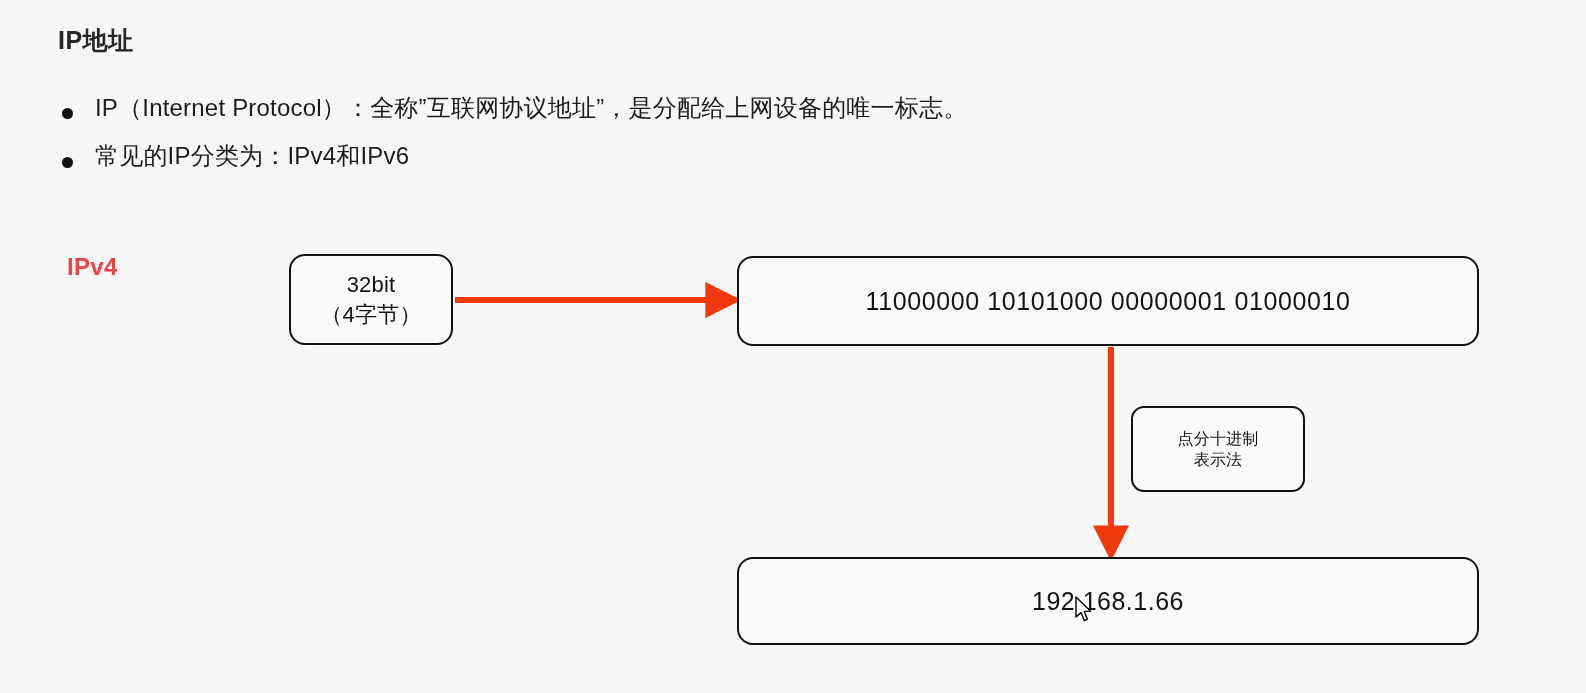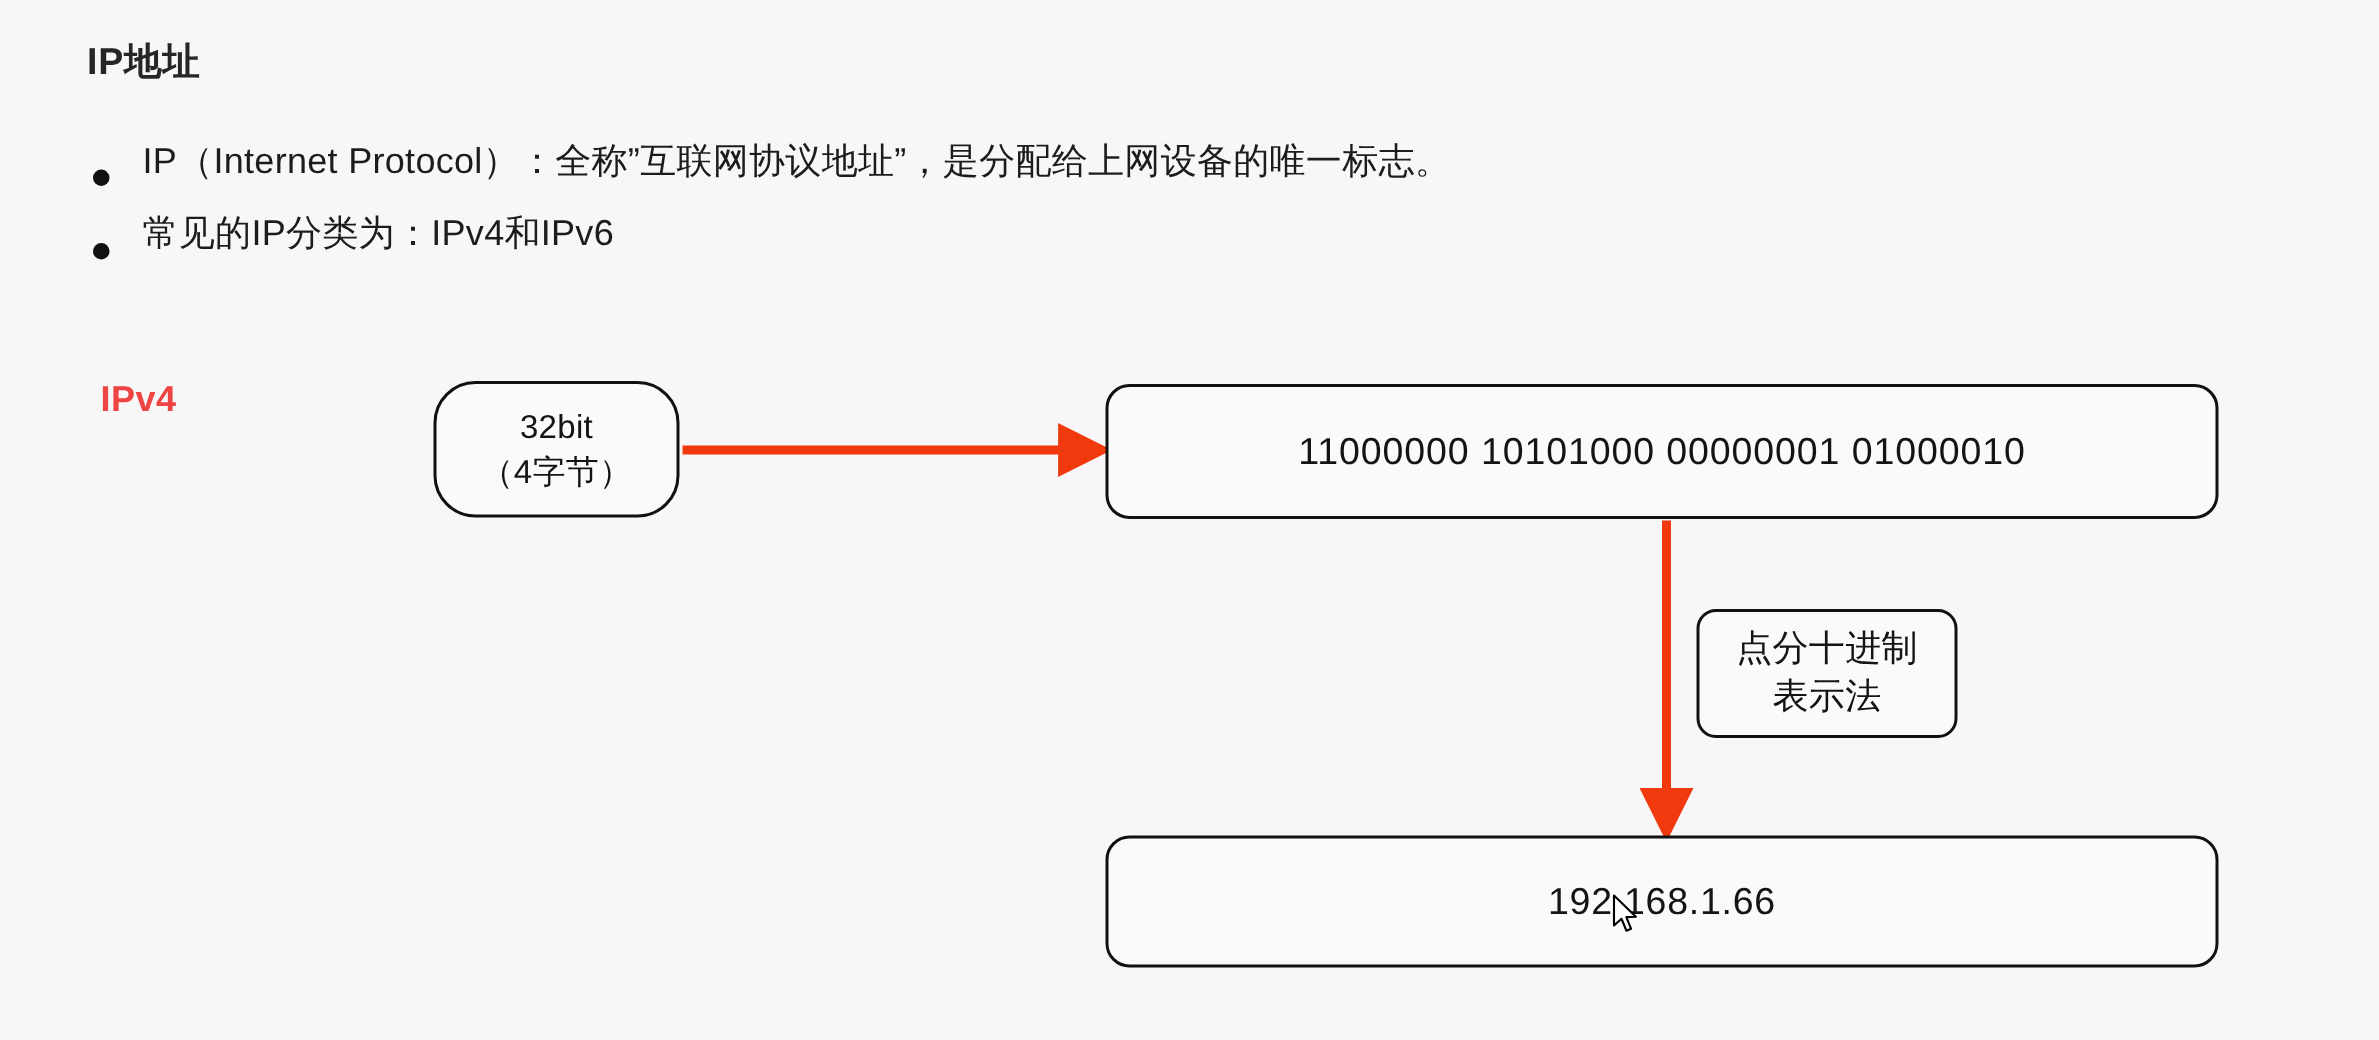--- a/index.html
+++ b/index.html
@@ -36,21 +36,21 @@
 
   
   .bullet-list {
     position: absolute;
     left: 62px;
     top: 92px;
     width: 1450px;
   }
   .bullet-row {
     display: flex;
-    align-items: flex-end;
+    align-items: center;
     margin-bottom: 16px;
     line-height: 1.35;
   }
   .bullet-dot {
     width: 11px;
     height: 11px;
     border-radius: 50%;
     background: #111111;
     flex: 0 0 auto;
     margin-top: 11px;
@@ -92,21 +92,21 @@
     line-height: 1.32;
     letter-spacing: 0.2px;
     white-space: pre-line;
   }
 
   #box-bits {
     left: 289px;
     top: 254px;
     width: 164px;
     height: 91px;
-    border-radius: 28px;
+    border-radius: 16px;
   }
   #box-bits .rbox-text { font-size: 22px; }
 
   #box-binary {
     left: 737px;
     top: 256px;
     width: 742px;
     height: 90px;
     border-radius: 16px;
   }
@@ -116,21 +116,21 @@
     font-family: "Liberation Sans", "DejaVu Sans", sans-serif;
   }
 
   #box-notation {
     left: 1131px;
     top: 406px;
     width: 174px;
     height: 86px;
     border-radius: 13px;
   }
-  #box-notation .rbox-text { font-size: 24px; }
+  #box-notation .rbox-text { font-size: 16px; }
 
   #box-decimal {
     left: 737px;
     top: 557px;
     width: 742px;
     height: 88px;
     border-radius: 16px;
   }
   #box-decimal .rbox-text { font-size: 25px; letter-spacing: 0.5px; }
 

